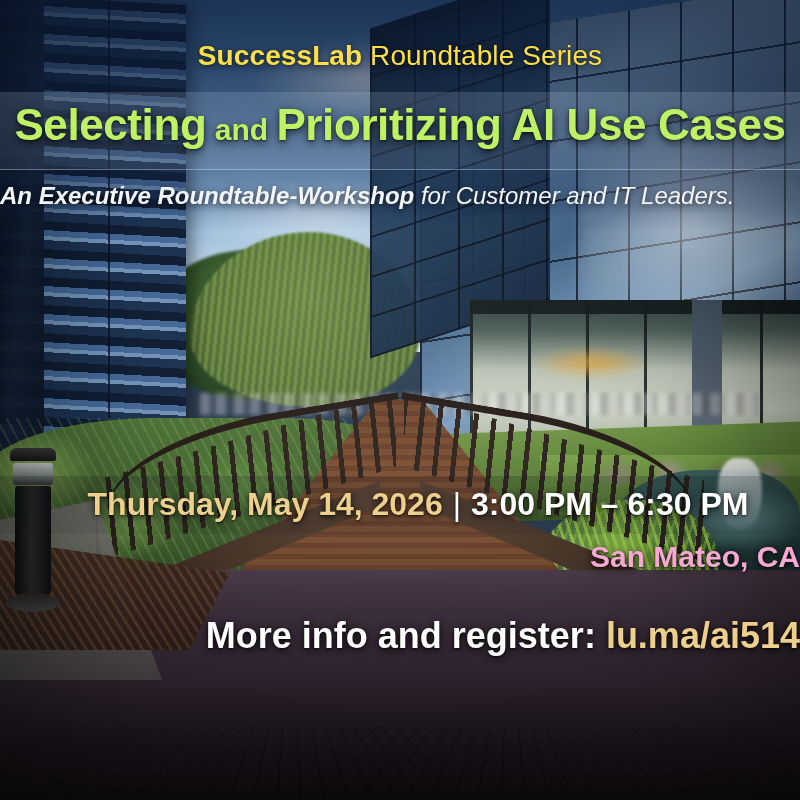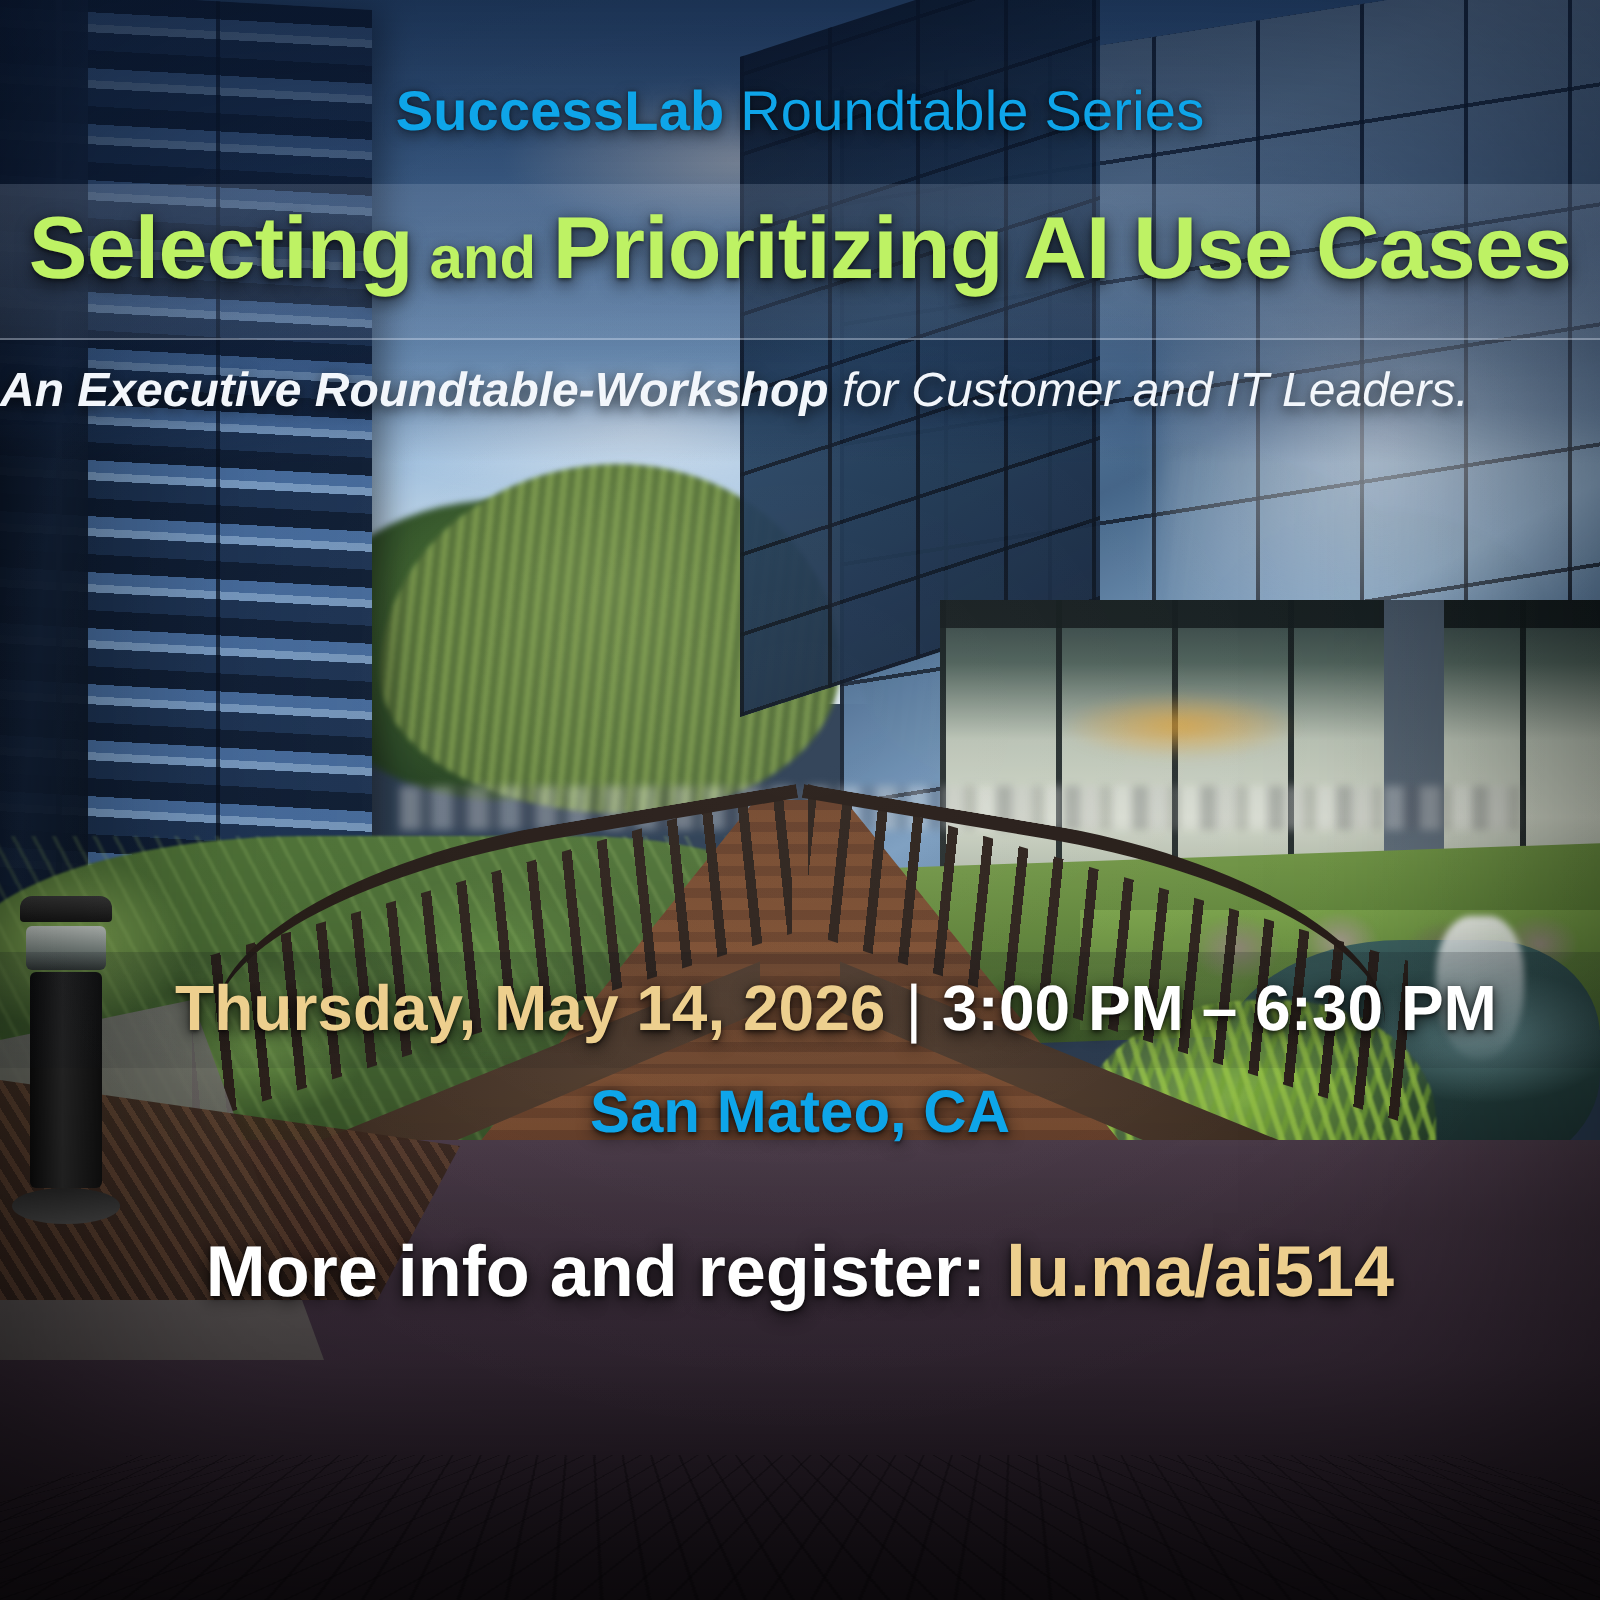--- a/index.html
+++ b/index.html
@@ -332,21 +332,21 @@
     position:absolute; left:0; top:476px; width:100%; height:58px;
     background:linear-gradient(180deg, rgba(10,14,22,.18), rgba(10,14,22,.10));
     pointer-events:none;
   }
 
   
   .content { position:absolute; inset:0; }
 
   .eyebrow {
     position:absolute; top:40px; left:0; width:100%;
-    text-align:center; color:#0ea5e9;
+    text-align:center; color:#fde047;
     font-size:28px; letter-spacing:.1px;
     text-shadow:0 2px 7px rgba(0,0,0,.62), 0 0 2px rgba(0,0,0,.45);
     font-weight:400;
   }
   .eyebrow b { font-weight:700; }
 
   .headline {
     position:absolute; top:100px; left:0; width:100%;
     text-align:center; color:#bef264;
     font-size:44px; font-weight:700; letter-spacing:-.4px;
@@ -372,28 +372,28 @@
     white-space:nowrap;
     text-shadow:0 2px 8px rgba(0,0,0,.78), 0 1px 2px rgba(0,0,0,.6);
     padding-left:36px;
   }
   .datetime .gold { color:#edcf8e; }
   .datetime .sep { color:#ffffff; font-weight:400; margin:0 10px; }
   .datetime .white { color:#ffffff; }
 
   .place {
     position:absolute; top:540px; left:0; width:100%;
-    text-align:center; color:#0ea5e9;
+    text-align:right; color:#f9a8d4;
     font-size:30px; font-weight:700;
     text-shadow:0 2px 8px rgba(0,0,0,.80), 0 1px 2px rgba(0,0,0,.6);
   }
 
   .register {
     position:absolute; top:615px; left:0; width:100%;
-    text-align:center; color:#ffffff;
+    text-align:right; color:#ffffff;
     font-size:36px; font-weight:700; white-space:nowrap;
     text-shadow:0 2px 9px rgba(0,0,0,.85), 0 1px 2px rgba(0,0,0,.7);
   }
   .register .url { color:#edcf8e; }
 </style>
 </head>
 <body>
 
 <div class="poster">
 

